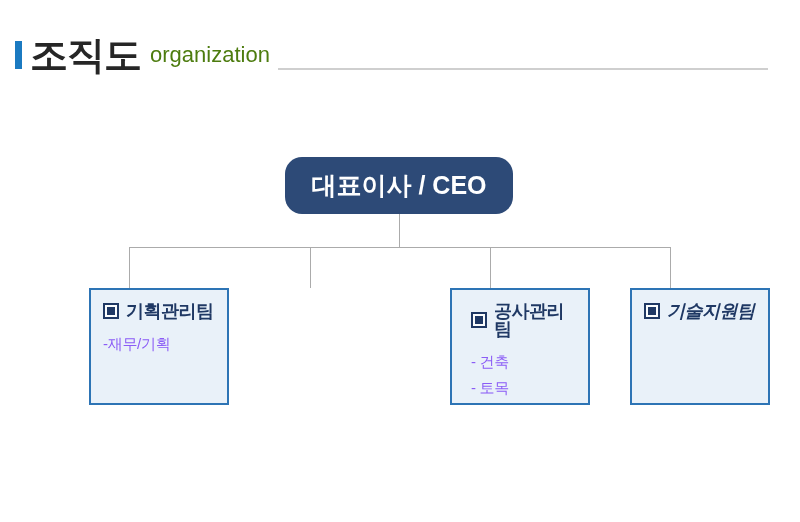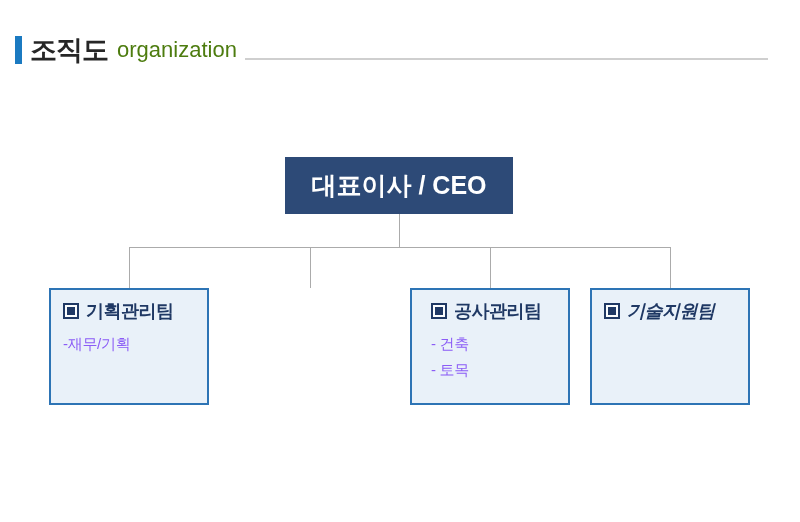--- a/index.html
+++ b/index.html
@@ -20,21 +20,21 @@
     left: 15px; right: 32px; top: 36px;
     display: flex; align-items: center;
   }
   .accent-bar {
     width: 7px; height: 28px;
     background: var(--accent, #1b7ac1);
     margin-right: 8px;
     flex: none;
   }
   .page-title {
-    font-size: 27px; font-weight: 700;
+    font-size: 38px; font-weight: 700;
     color: #262626; letter-spacing: -1px;
     line-height: 1;
   }
   .page-subtitle {
     font-size: 22px; font-weight: 400;
     color: #4d7c0f; margin-left: 9px;
     line-height: 1;
   }
   .header-rule {
     flex: 1; height: 2px;
@@ -45,39 +45,40 @@
   }
 
   
   .ceo-box {
     position: absolute;
     left: 285px; top: 157px;
     width: 228px; height: 57px;
     background: var(--ceo-bg, #2d4a77);
     color: #ffffff;
     font-size: 25px; font-weight: 700;
-    display: flex; align-items: center; justify-content: center;
+    display: flex; align-items: center; justify-content: center; border-radius: 17px;
   }
 
   
   .connector { position: absolute; background: var(--connector, #ababab); }
   .conn-ceo-drop { left: 399px; top: 214px; width: 1px; height: 33px; }
   .conn-hline    { left: 129px; top: 247px; width: 541px; height: 1px; }
   .conn-drop-1   { left: 129px; top: 247px; width: 1px; height: 41px; }
   .conn-drop-2   { left: 310px; top: 247px; width: 1px; height: 41px; }
   .conn-drop-3   { left: 490px; top: 247px; width: 1px; height: 41px; }
   .conn-drop-4   { left: 670px; top: 247px; width: 1px; height: 41px; }
 
   
   .team-box {
     position: absolute;
-    top: 288px; width: 160px; height: 117px;
+    top: 288px; width: 140px; height: 117px;
     background: var(--team-bg, #e9f1f9);
     border: 2px solid var(--team-border, #2d74b5);
     padding: 11px 12px 10px 12px;
+    margin-left: 40px;
   }
   .team-box.t1 { left: 49px; }
   .team-box.t2 { left: 230px; }
   .team-box.t3 { left: 410px; padding-left: 19px; }
   .team-box.t4 { left: 590px; font-style: italic; }
 
   .team-title-row {
     display: flex; align-items: center;
   }
   .square-icon {

